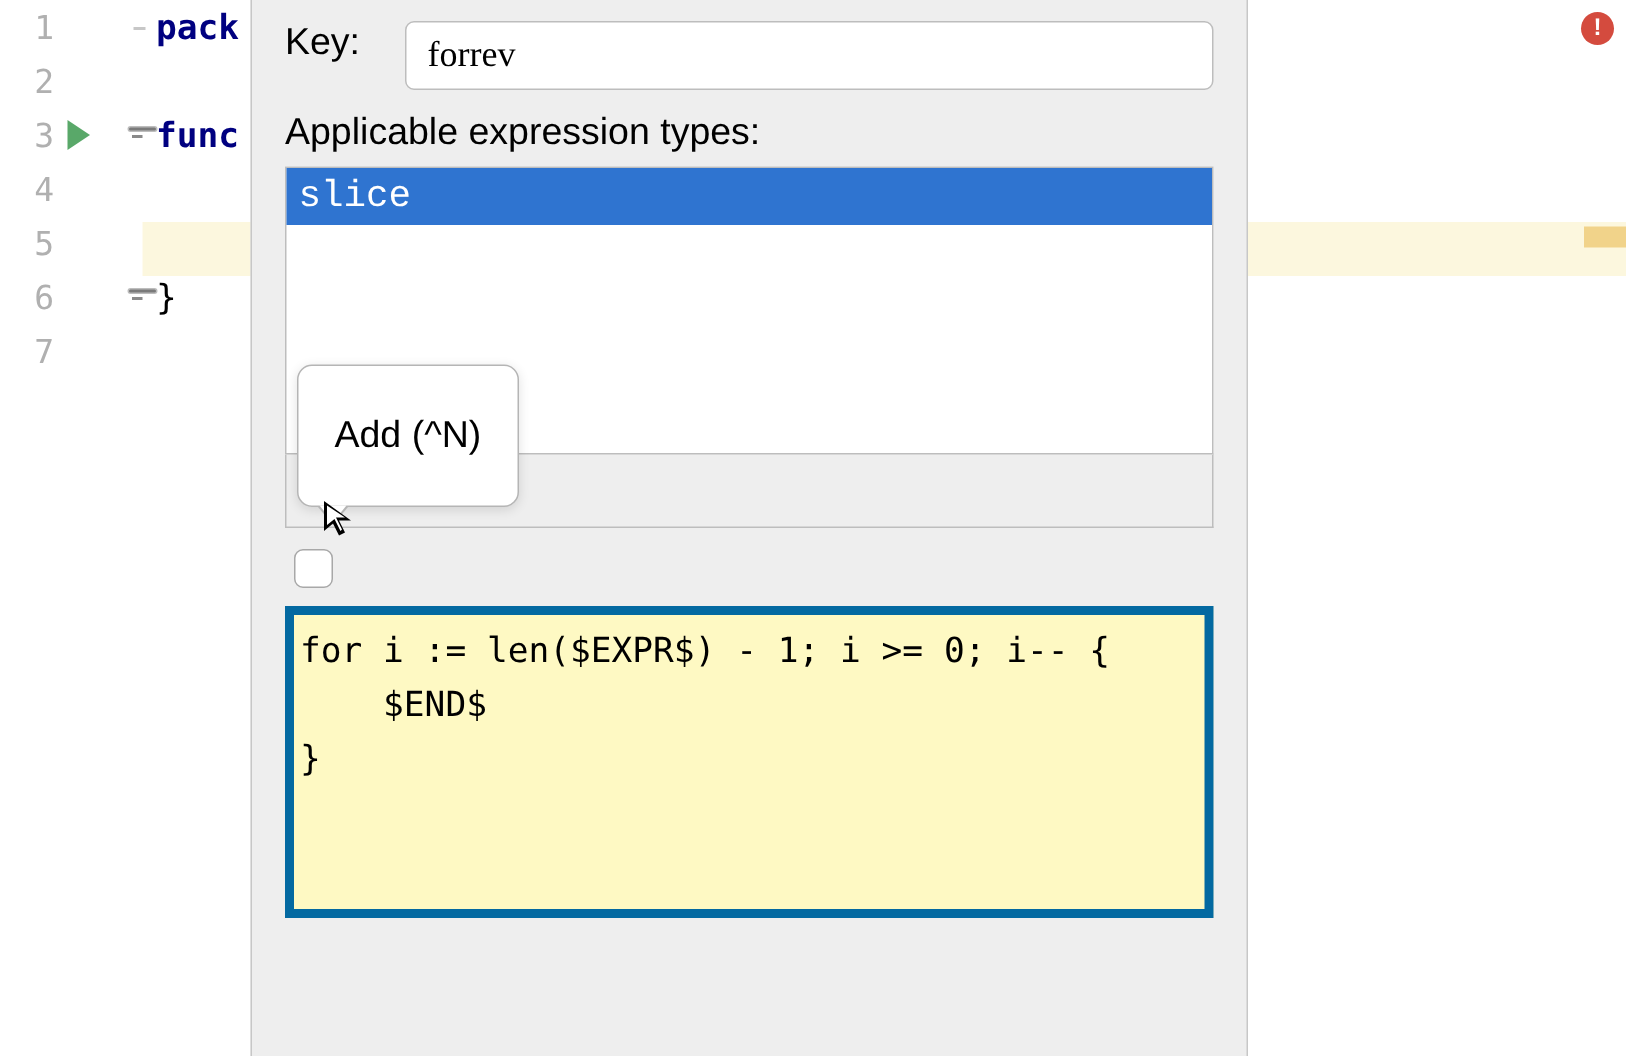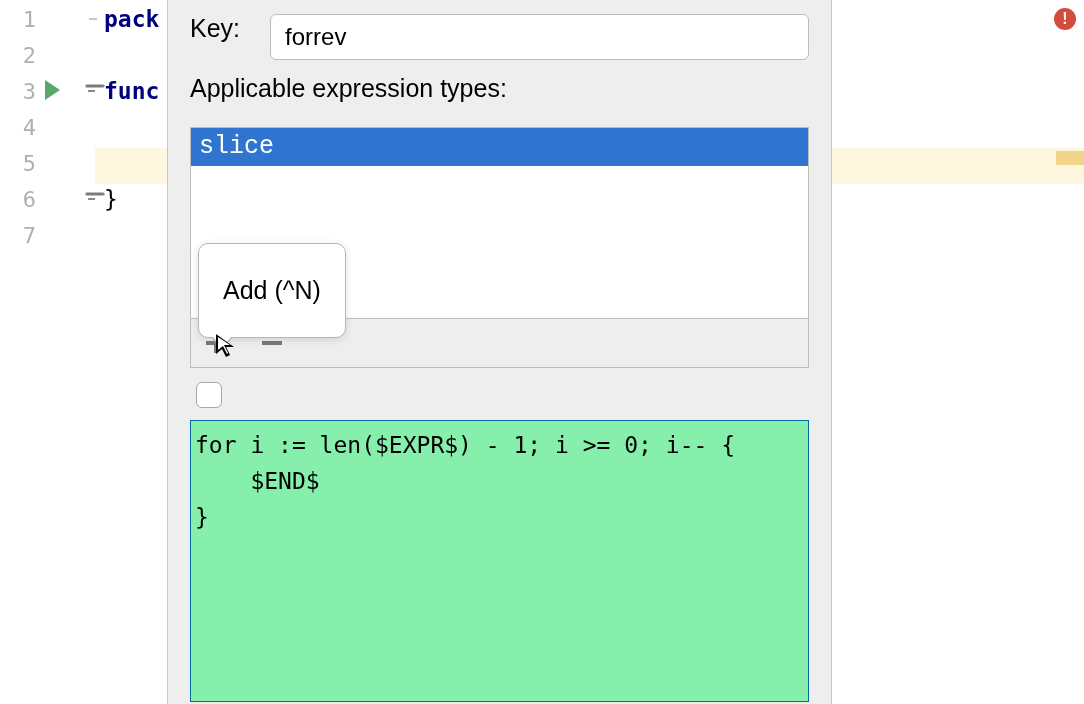--- a/index.html
+++ b/index.html
@@ -33,23 +33,23 @@
   .dialog {
     position: absolute; left: 167px; top: 0; width: 665px; height: 704px;
     background: #eeeeee; border-left:1px solid #c7c7c7; border-right:1px solid #c7c7c7;
     padding: 14px 22px;
   }
   .row { display:flex; align-items:flex-start; margin-bottom:14px; }
   .label { font-size: 25px; color:#000; margin-right:30px; }
   .key-input {
     flex:1; height:46px; border:1px solid #bdbdbd; border-radius:6px;
     font-size:24px; padding:0 14px; background:#fff; outline:none;
-    font-family: Liberation Sans, sans-serif;
+    font-family: Liberation Serif, serif;
   }
-  .sect-label { font-size:25px; color:#000; margin-top:2px; margin-bottom:24px; }
+  .sect-label { font-size:25px; color:#000; margin-top:2px; margin-bottom:8px; }
   .type-list {
     border:1px solid #bdbdbd; background:#fff; height:192px; position:relative;
   }
   .type-item {
     height:38px; line-height:38px; padding:0 8px; font-size:25px;font-family:Liberation Mono, monospace;
   }
   .type-item.selected { background:#2f74d0; color:#fff; }
   .list-toolbar {
     border:1px solid #bdbdbd; border-top:1px solid #d2d2d2; background:#eeeeee;
     height:50px; display:flex; align-items:center; padding:0 10px; gap:26px; margin-top:-1px;
@@ -78,21 +78,21 @@
     border-top:12px solid #b5b5b5;
   }
 
   .chk-row { display:flex; align-items:center; gap:14px; margin:14px 0 12px 6px; }
   .chk {
     width:26px; height:26px; border:1.5px solid #a8a8a8; border-radius:6px; background:#fff;
   }
   .chk-label { font-size:25px; }
 
   .template-area {
-    border:1px solid #0369a1; background:#86efac; height:282px;
+    border:6px solid #0369a1; background:#fef9c3; height:208px;
     font-family:"Menlo","Consolas",monospace; font-size:23px; padding:6px 4px;
     white-space:pre; line-height:36px; color:#000;
   }
 
   .cursor-ptr {
     position:absolute; left:214px; top:332px; z-index:60; pointer-events:none;
   }
 
   .err-icon {
     position:absolute; right:8px; top:8px; width:22px; height:22px; border-radius:50%;

